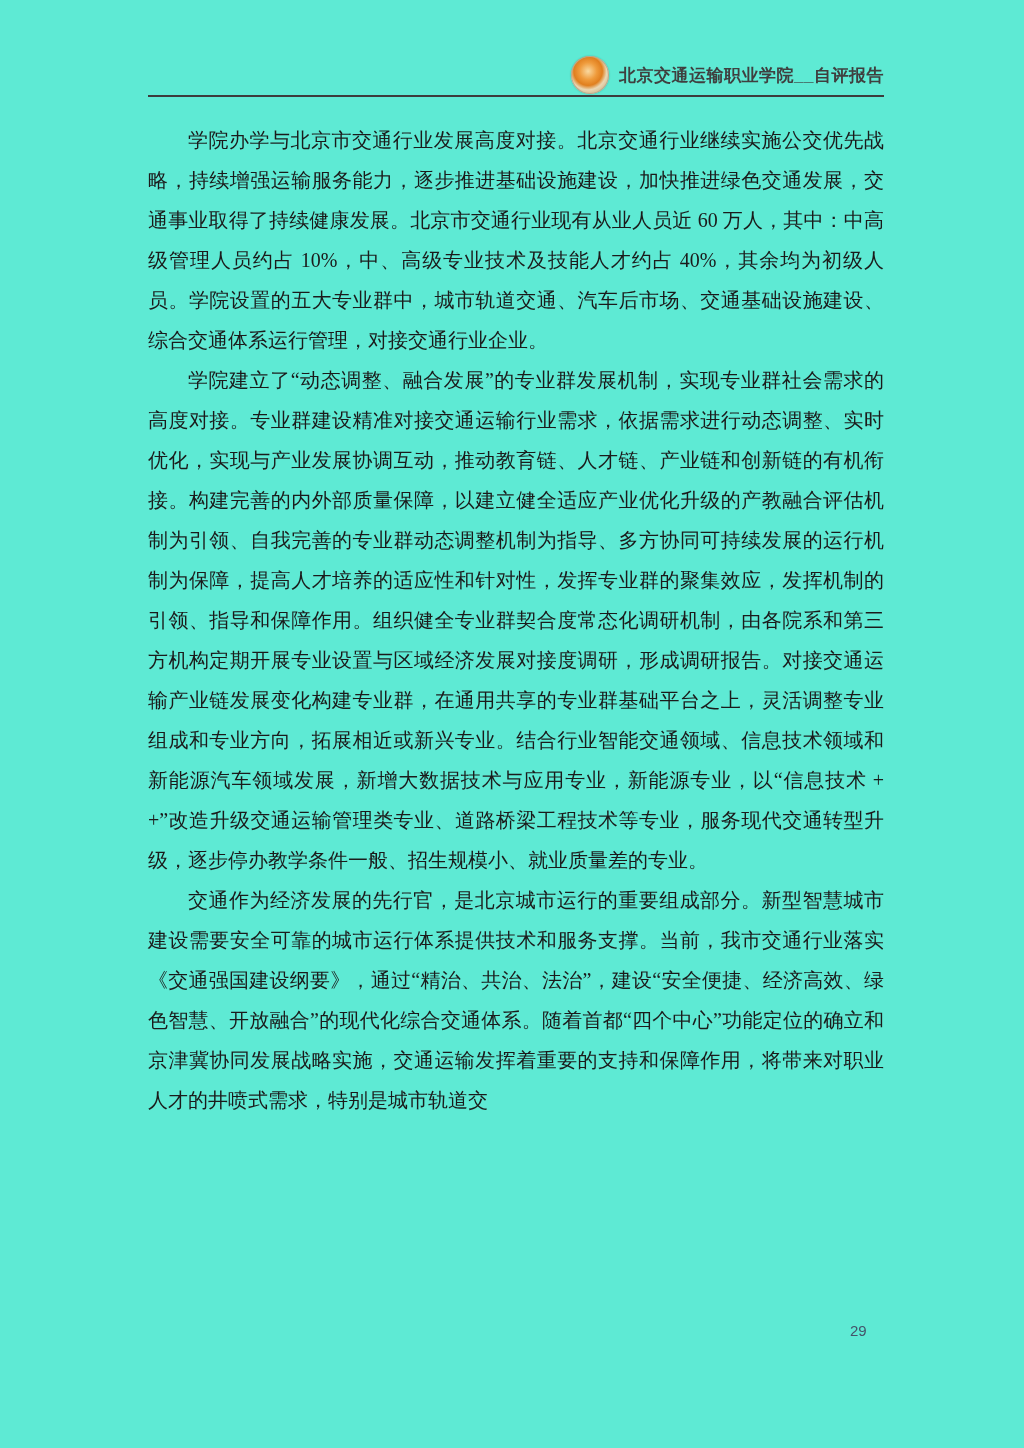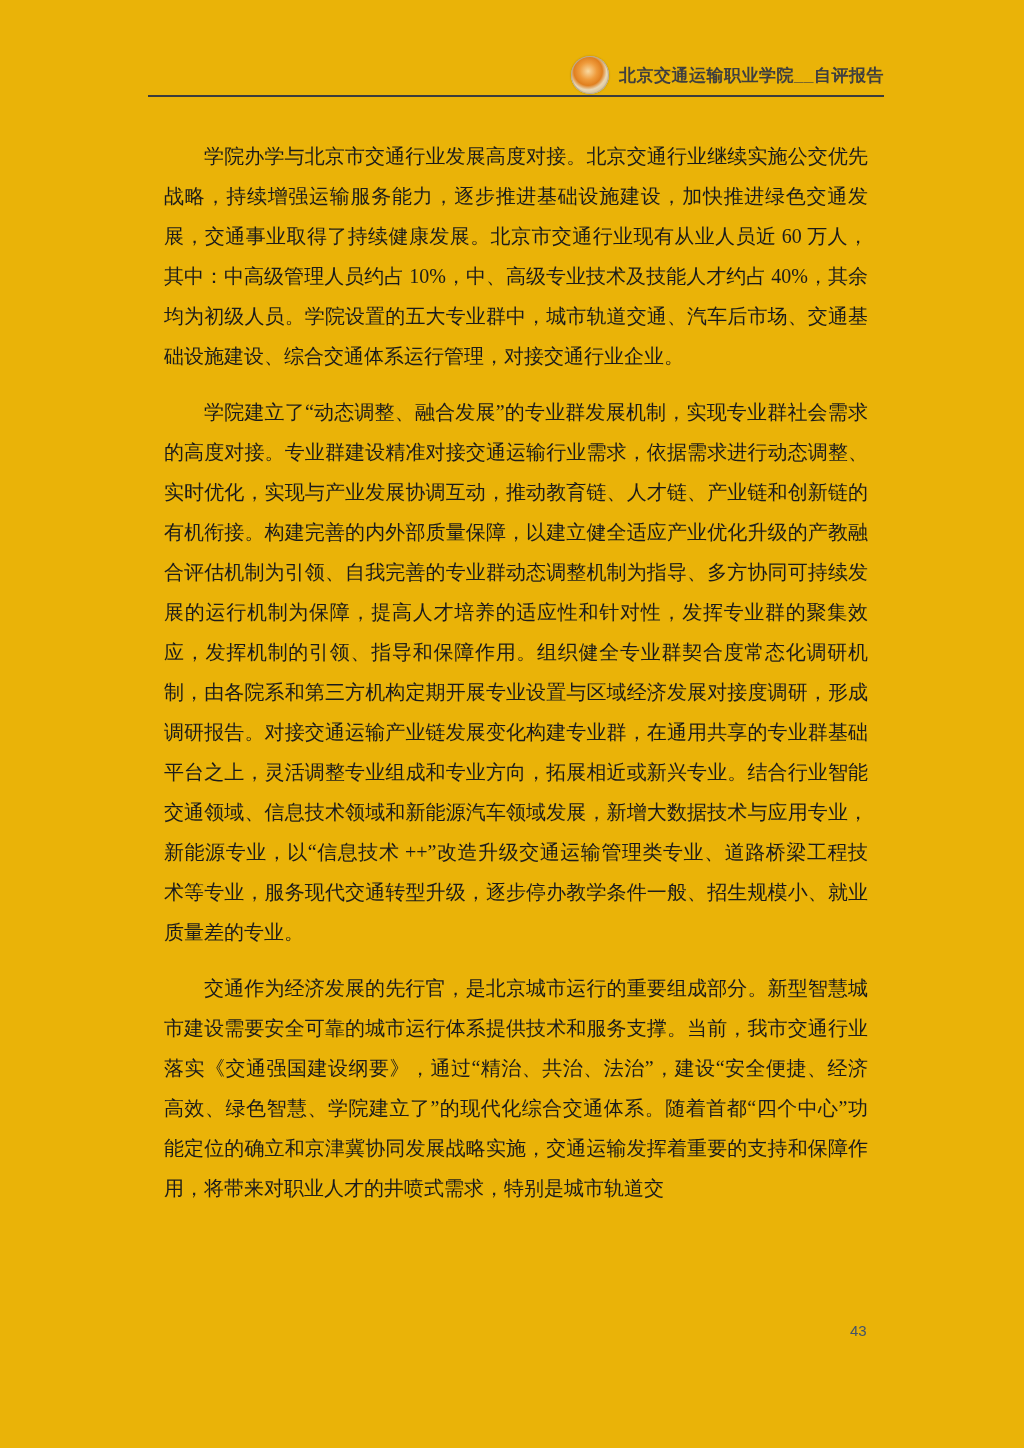--- a/index.html
+++ b/index.html
@@ -11,21 +11,21 @@
     width: 1024px;
     height: 1448px;
     position: relative;
     font-family: "Liberation Serif", "DejaVu Serif", serif;
     color: #1b1b1b;
     overflow: hidden;
   }
   .page {
     position: absolute;
     inset: 0;
-    background: #eab308;
+    background: #5eead4;
   }
   
   .header {
     position: absolute;
     top: 56px;
     right: 140px;
     display: flex;
     align-items: center;
     gap: 10px;
   }
@@ -54,21 +54,21 @@
     background: #3c3c3c;
   }
   
   .content {
     position: absolute;
     top: 120px;
     left: 148px;
     width: 736px;
   }
   .content p {
-    margin: 16px;
+    margin: 0;
     font-size: 20px;
     line-height: 40px;
     text-align: justify;
     text-indent: 2em;
     color: #1b1b1b;
     word-break: break-all;
   }
   .section-heading {
     margin: 0;
     padding-top: 44px;
@@ -99,18 +99,18 @@
     <div class="seal"></div>
     <div class="header-title">北京交通运输职业学院__自评报告</div>
   </div>
   <div class="header-rule"></div>
 
   <div class="content">
     <p>学院办学与北京市交通行业发展高度对接。北京交通行业继续实施公交优先战略，持续增强运输服务能力，逐步推进基础设施建设，加快推进绿色交通发展，交通事业取得了持续健康发展。北京市交通行业现有从业人员近 60 万人，其中：中高级管理人员约占 10%，中、高级专业技术及技能人才约占 40%，其余均为初级人员。学院设置的五大专业群中，城市轨道交通、汽车后市场、交通基础设施建设、综合交通体系运行管理，对接交通行业企业。</p>
     <p>学院建立了“动态调整、融合发展”的专业群发展机制，实现专业群社会需求的高度对接。专业群建设精准对接交通运输行业需求，依据需求进行动态调整、实时优化，实现与产业发展协调互动，推动教育链、人才链、产业链和创新链的有机衔接。构建完善的内外部质量保障，以建立健全适应产业优化升级的产教融合评估机制为引领、自我完善的专业群动态调整机制为指导、多方协同可持续发展的运行机制为保障，提高人才培养的适应性和针对性，发挥专业群的聚集效应，发挥机制的引领、指导和保障作用。组织健全专业群契合度常态化调研机制，由各院系和第三方机构定期开展专业设置与区域经济发展对接度调研，形成调研报告。对接交通运输产业链发展变化构建专业群，在通用共享的专业群基础平台之上，灵活调整专业组成和专业方向，拓展相近或新兴专业。结合行业智能交通领域、信息技术领域和新能源汽车领域发展，新增大数据技术与应用专业，新能源专业，以“信息技术 ++”改造升级交通运输管理类专业、道路桥梁工程技术等专业，服务现代交通转型升级，逐步停办教学条件一般、招生规模小、就业质量差的专业。</p>
 
 
-    <p>交通作为经济发展的先行官，是北京城市运行的重要组成部分。新型智慧城市建设需要安全可靠的城市运行体系提供技术和服务支撑。当前，我市交通行业落实《交通强国建设纲要》，通过“精治、共治、法治”，建设“安全便捷、经济高效、绿色智慧、学院建立了”的现代化综合交通体系。随着首都“四个中心”功能定位的确立和京津冀协同发展战略实施，交通运输发挥着重要的支持和保障作用，将带来对职业人才的井喷式需求，特别是城市轨道交</p>
+    <p>交通作为经济发展的先行官，是北京城市运行的重要组成部分。新型智慧城市建设需要安全可靠的城市运行体系提供技术和服务支撑。当前，我市交通行业落实《交通强国建设纲要》，通过“精治、共治、法治”，建设“安全便捷、经济高效、绿色智慧、开放融合”的现代化综合交通体系。随着首都“四个中心”功能定位的确立和京津冀协同发展战略实施，交通运输发挥着重要的支持和保障作用，将带来对职业人才的井喷式需求，特别是城市轨道交</p>
   </div>
 
-  <div class="page-number">43</div>
+  <div class="page-number">29</div>
 
 </div>
 
 </body></html>

